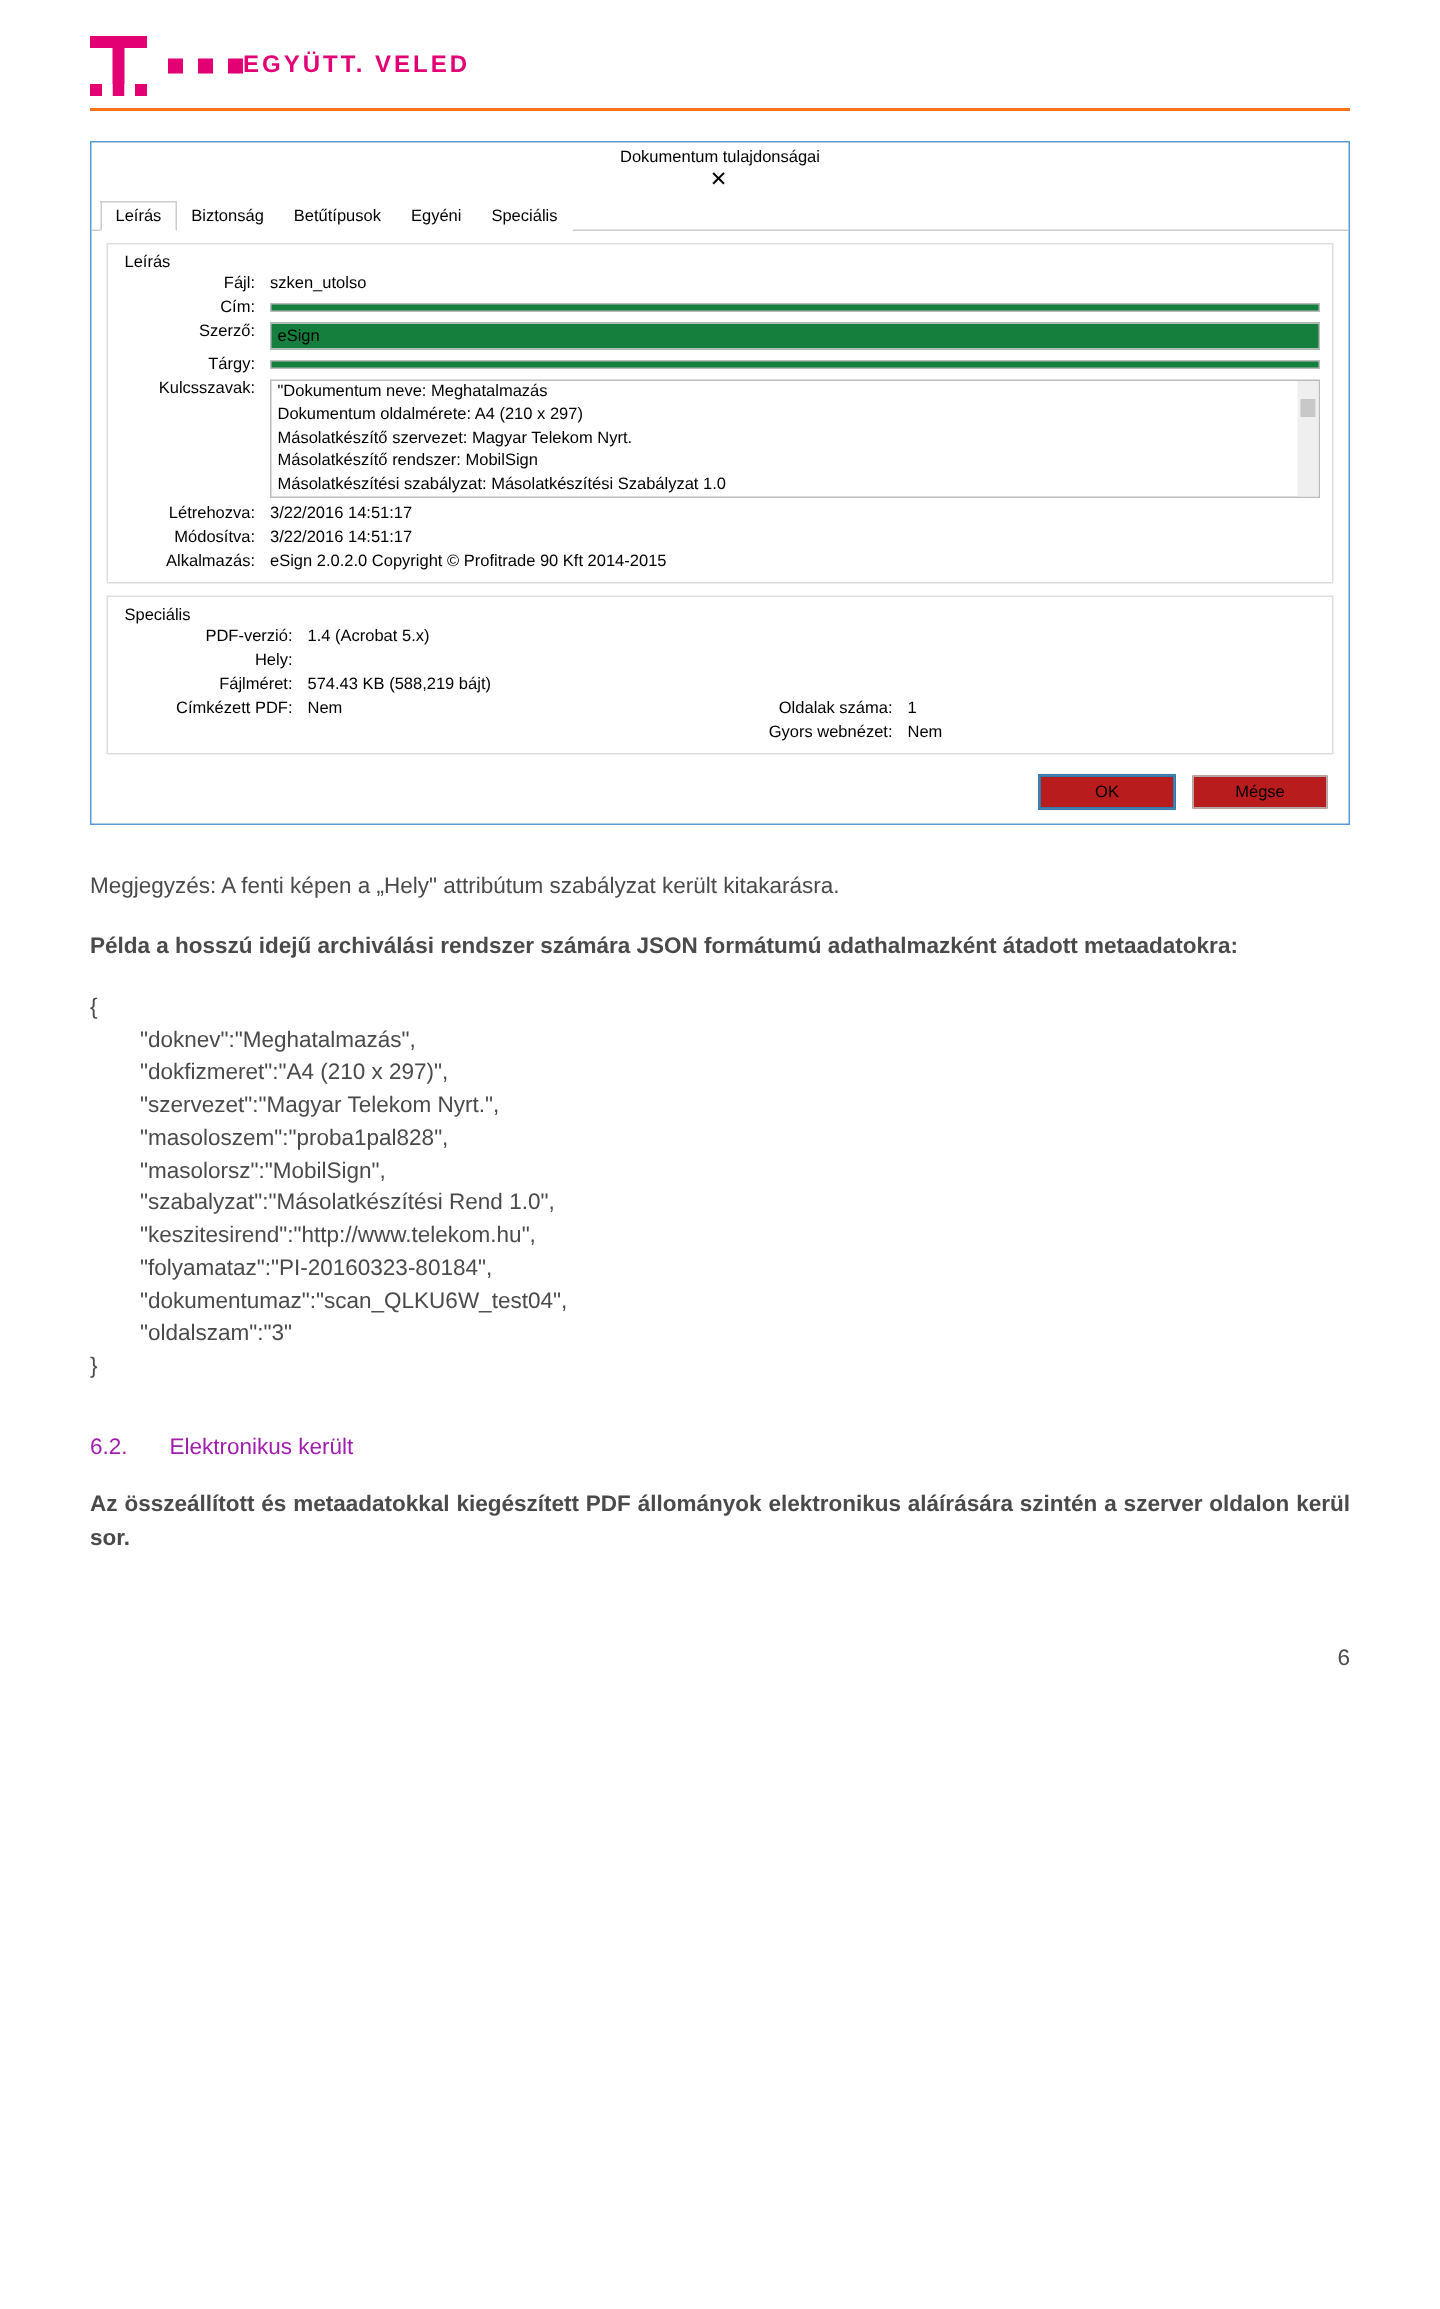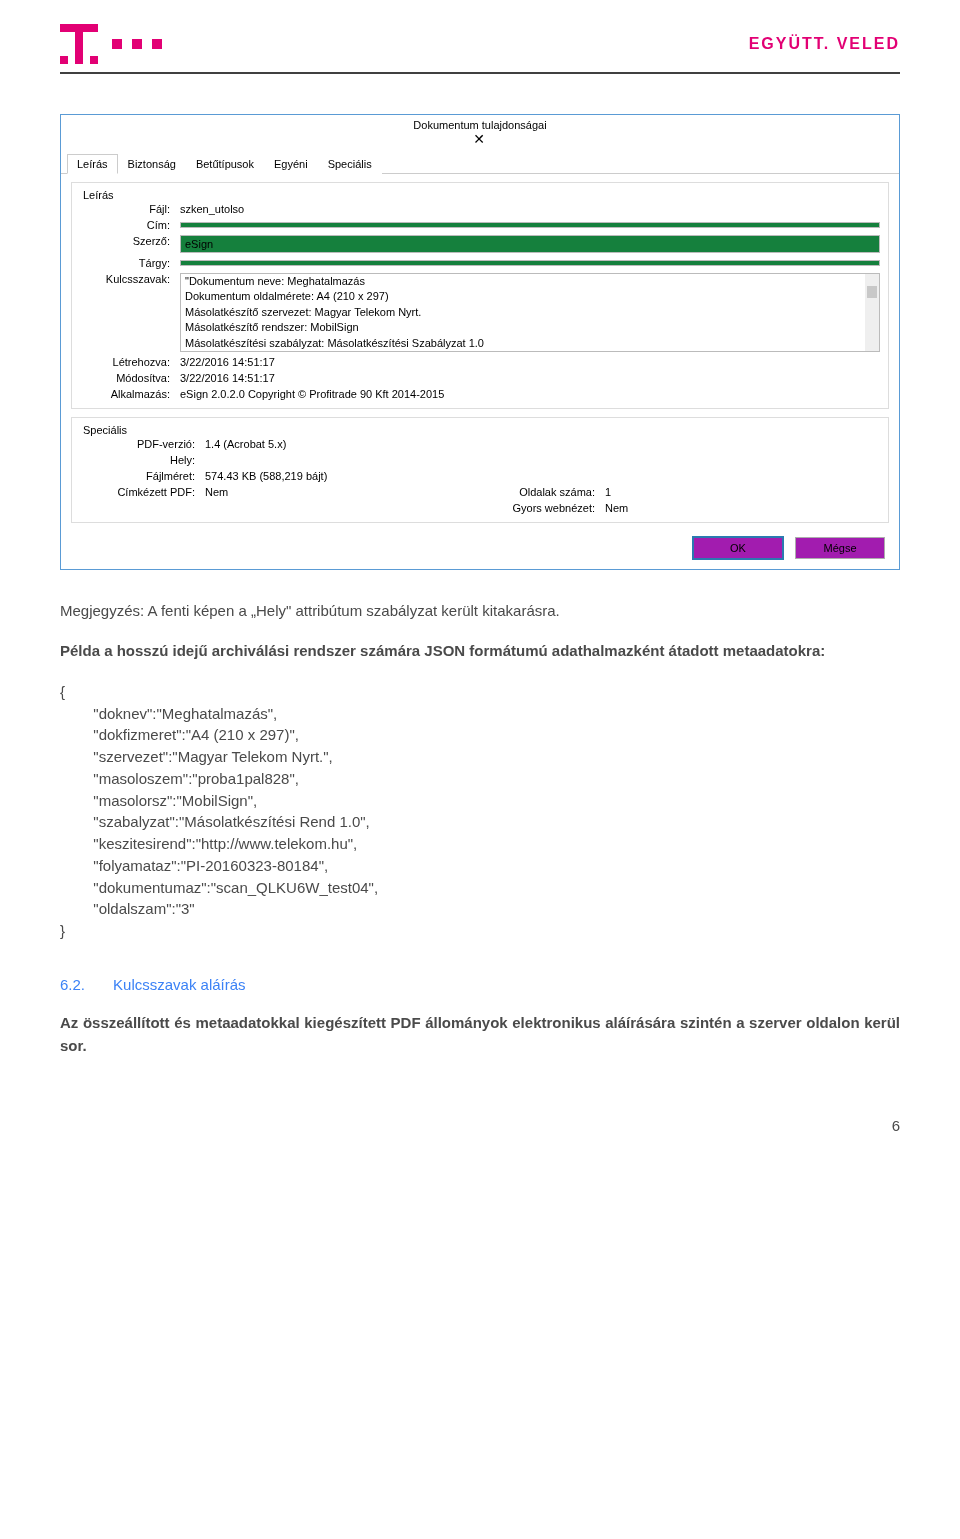--- a/index.html
+++ b/index.html
@@ -8,25 +8,25 @@
     background: #fff;
     font-family: Arial, Helvetica, sans-serif;
     color: #333;
   }
   .page {
     padding: 24px 60px 40px 60px;
   }
   
   .page-header {
     display: flex;
-    justify-content: space-between;
+    justify-content: flex-start;
     align-items: center;
     padding-bottom: 8px;
-    border-bottom: 2px solid #404040;
-    margin-bottom: 40px;
+    border-bottom: 2px solid #f97316;
+    margin-bottom: 20px;
   }
   .logo {
     display: flex;
     align-items: center;
     gap: 14px;
   }
   .logo-t { width: 38px; height: 40px; }
   .logo-dots { display: flex; gap: 10px; }
   .logo-dot { width: 10px; height: 10px; background: #e20074; }
   .slogan {
@@ -130,21 +130,21 @@
   .cols .row .value { flex: 1; }
   .dialog-buttons {
     display: flex;
     justify-content: flex-end;
     gap: 12px;
     padding: 10px 14px 10px 10px;
   }
   .btn {
     min-width: 90px;
     padding: 4px 16px;
-    background: #a21caf;
+    background: #b91c1c;
     border: 1px solid #adadad;
     font-size: 11px;
     text-align: center;
   }
   .btn.primary { border: 1px solid #2a7ab0; outline: 1px solid #2a7ab0; }
   
   .body-text {
     font-size: 15px;
     color: #4a4a4a;
     line-height: 1.5;
@@ -156,21 +156,21 @@
     font-size: 15px;
     color: #4a4a4a;
     line-height: 1.45;
     margin: 0 0 28px 0;
     white-space: pre;
   }
   .section-head {
     display: flex;
     gap: 28px;
     font-size: 15px;
-    color: #3b82f6;
+    color: #a21caf;
     margin: 32px 0 16px 0;
   }
   .page-num {
     text-align: right;
     font-size: 15px;
     color: #4a4a4a;
     margin-top: 60px;
   }
 </style>
 </head>
@@ -324,19 +324,19 @@
         "masolorsz":"MobilSign",
         "szabalyzat":"Másolatkészítési Rend 1.0",
         "keszitesirend":"http://www.telekom.hu",
         "folyamataz":"PI-20160323-80184",
         "dokumentumaz":"scan_QLKU6W_test04",
         "oldalszam":"3"
 }</pre>
 
     <div class="section-head">
       <span>6.2.</span>
-      <span>Kulcsszavak aláírás</span>
+      <span>Elektronikus került</span>
     </div>
     <p class="justify">Az összeállított és metaadatokkal kiegészített PDF állományok elektronikus aláírására szintén a szerver oldalon kerül sor.</p>
   </div>
 
   <div class="page-num">6</div>
 </div>
 
 </body></html>

